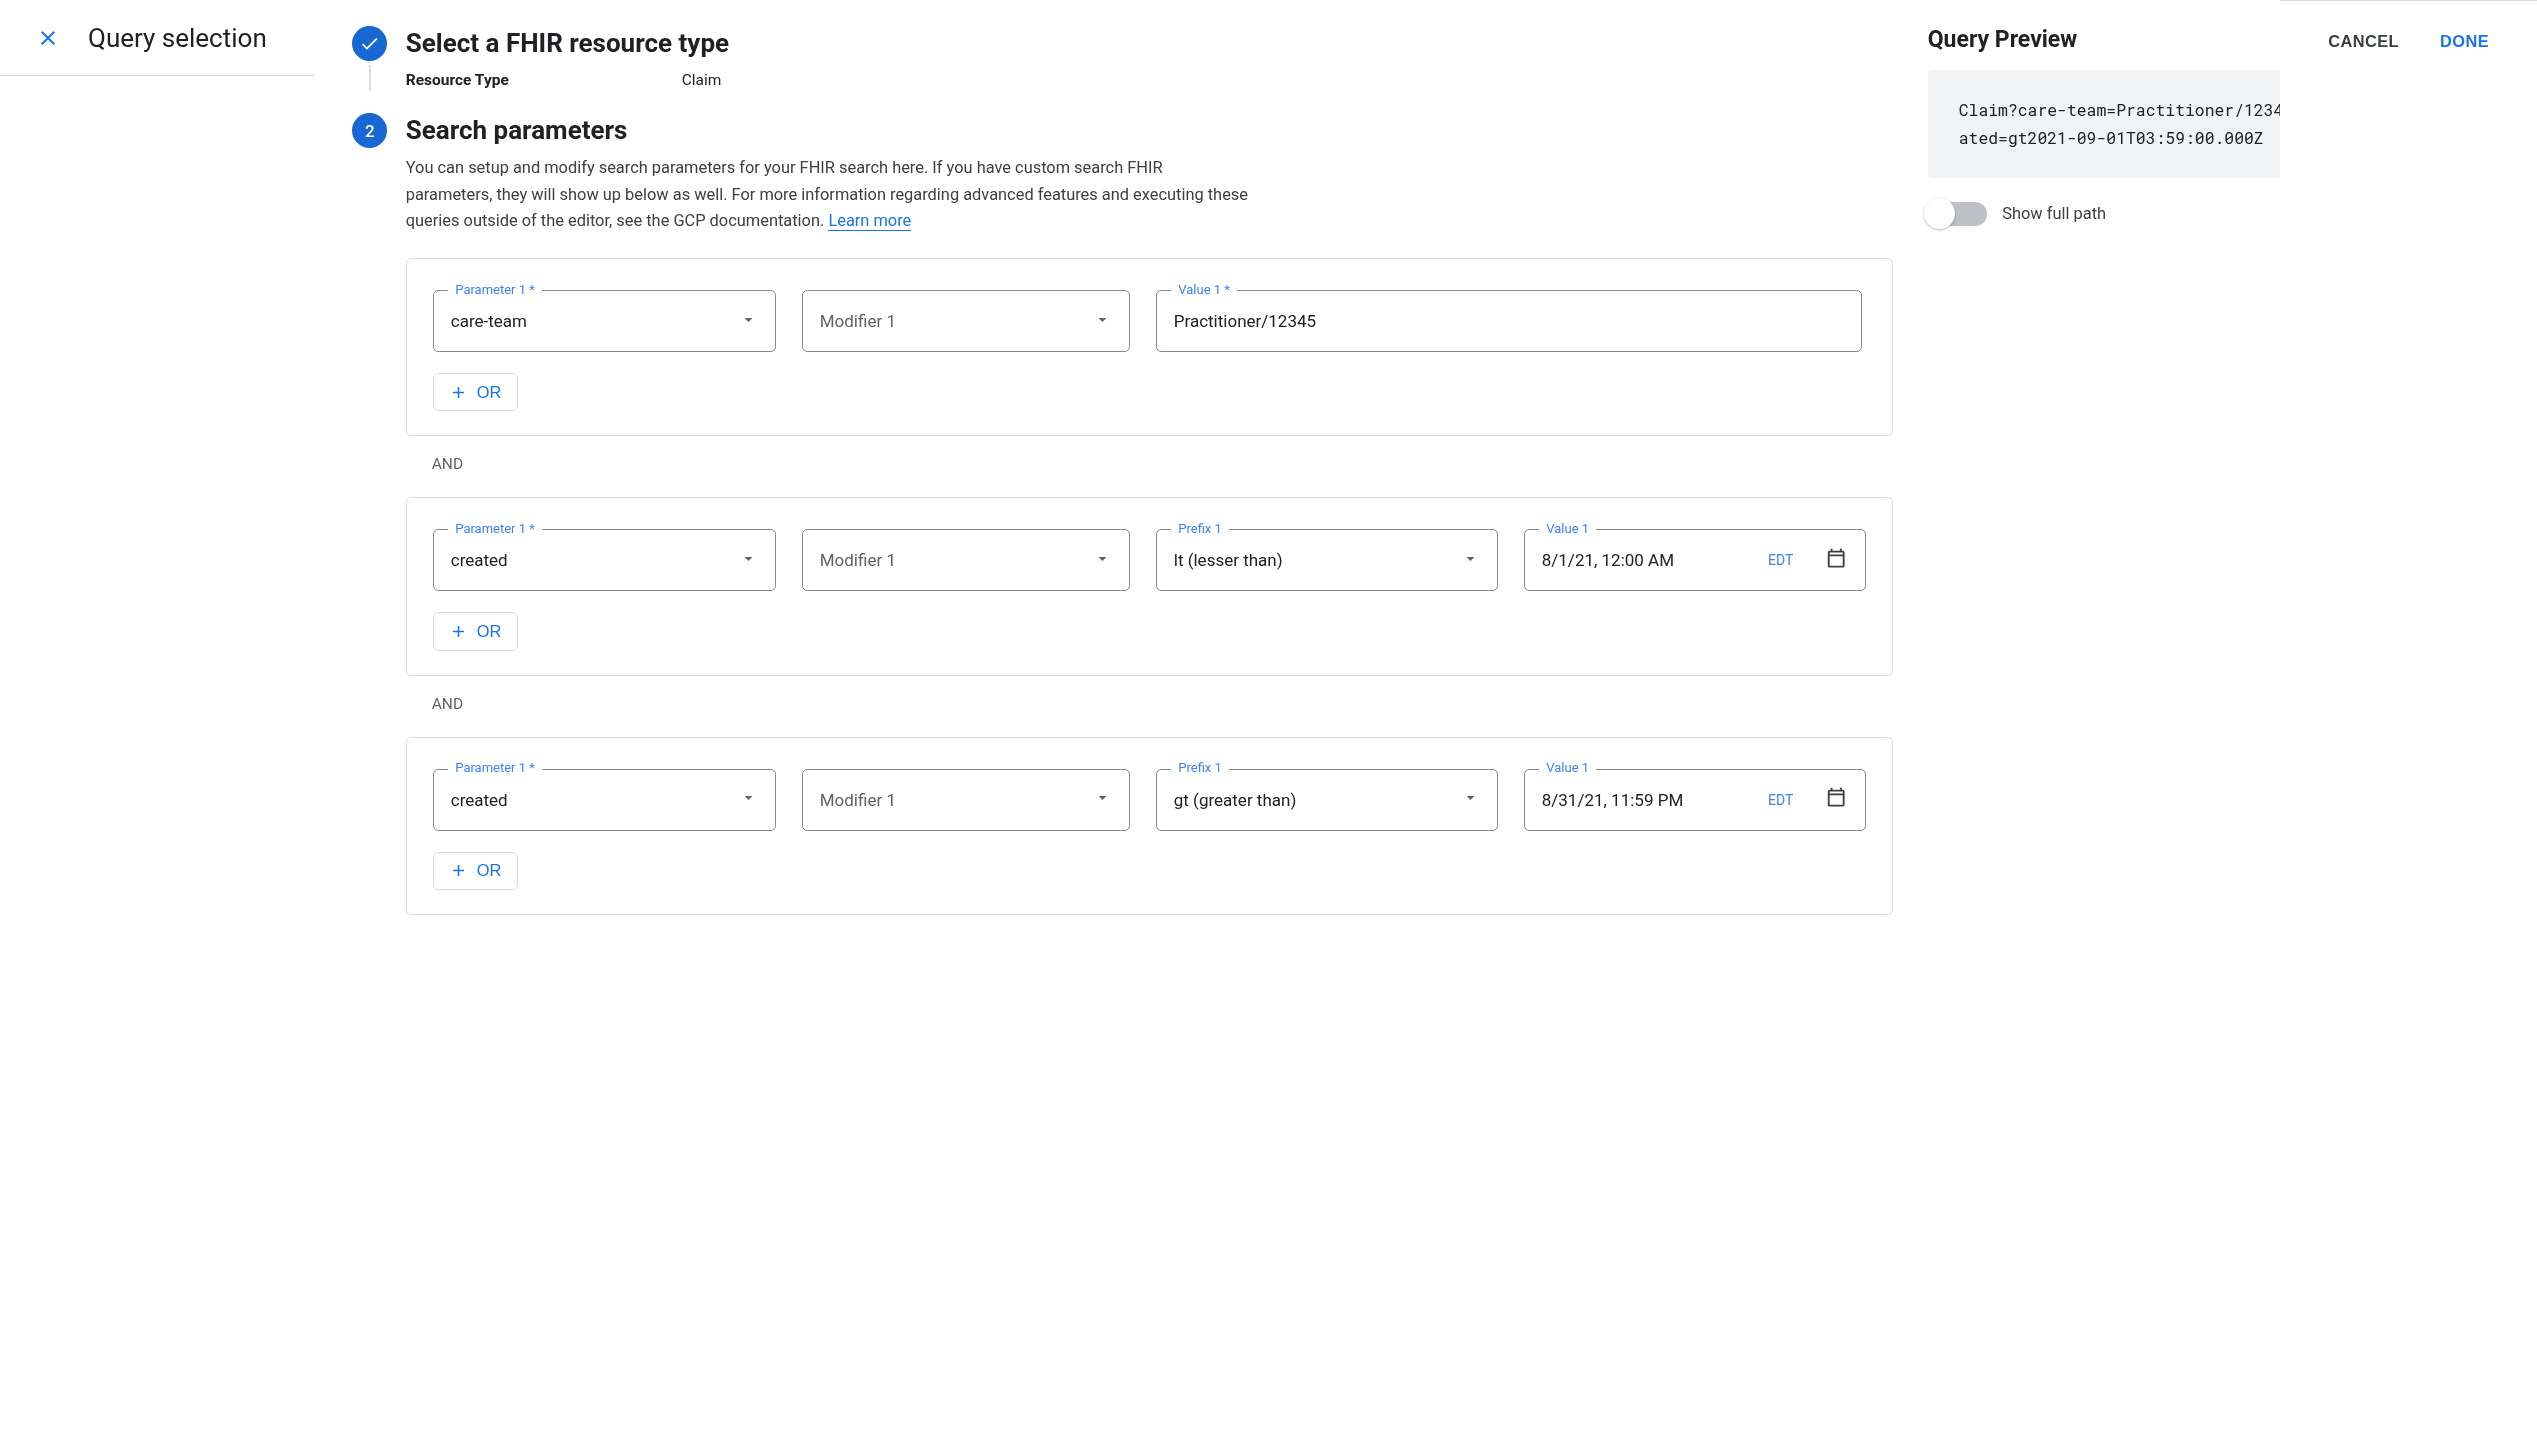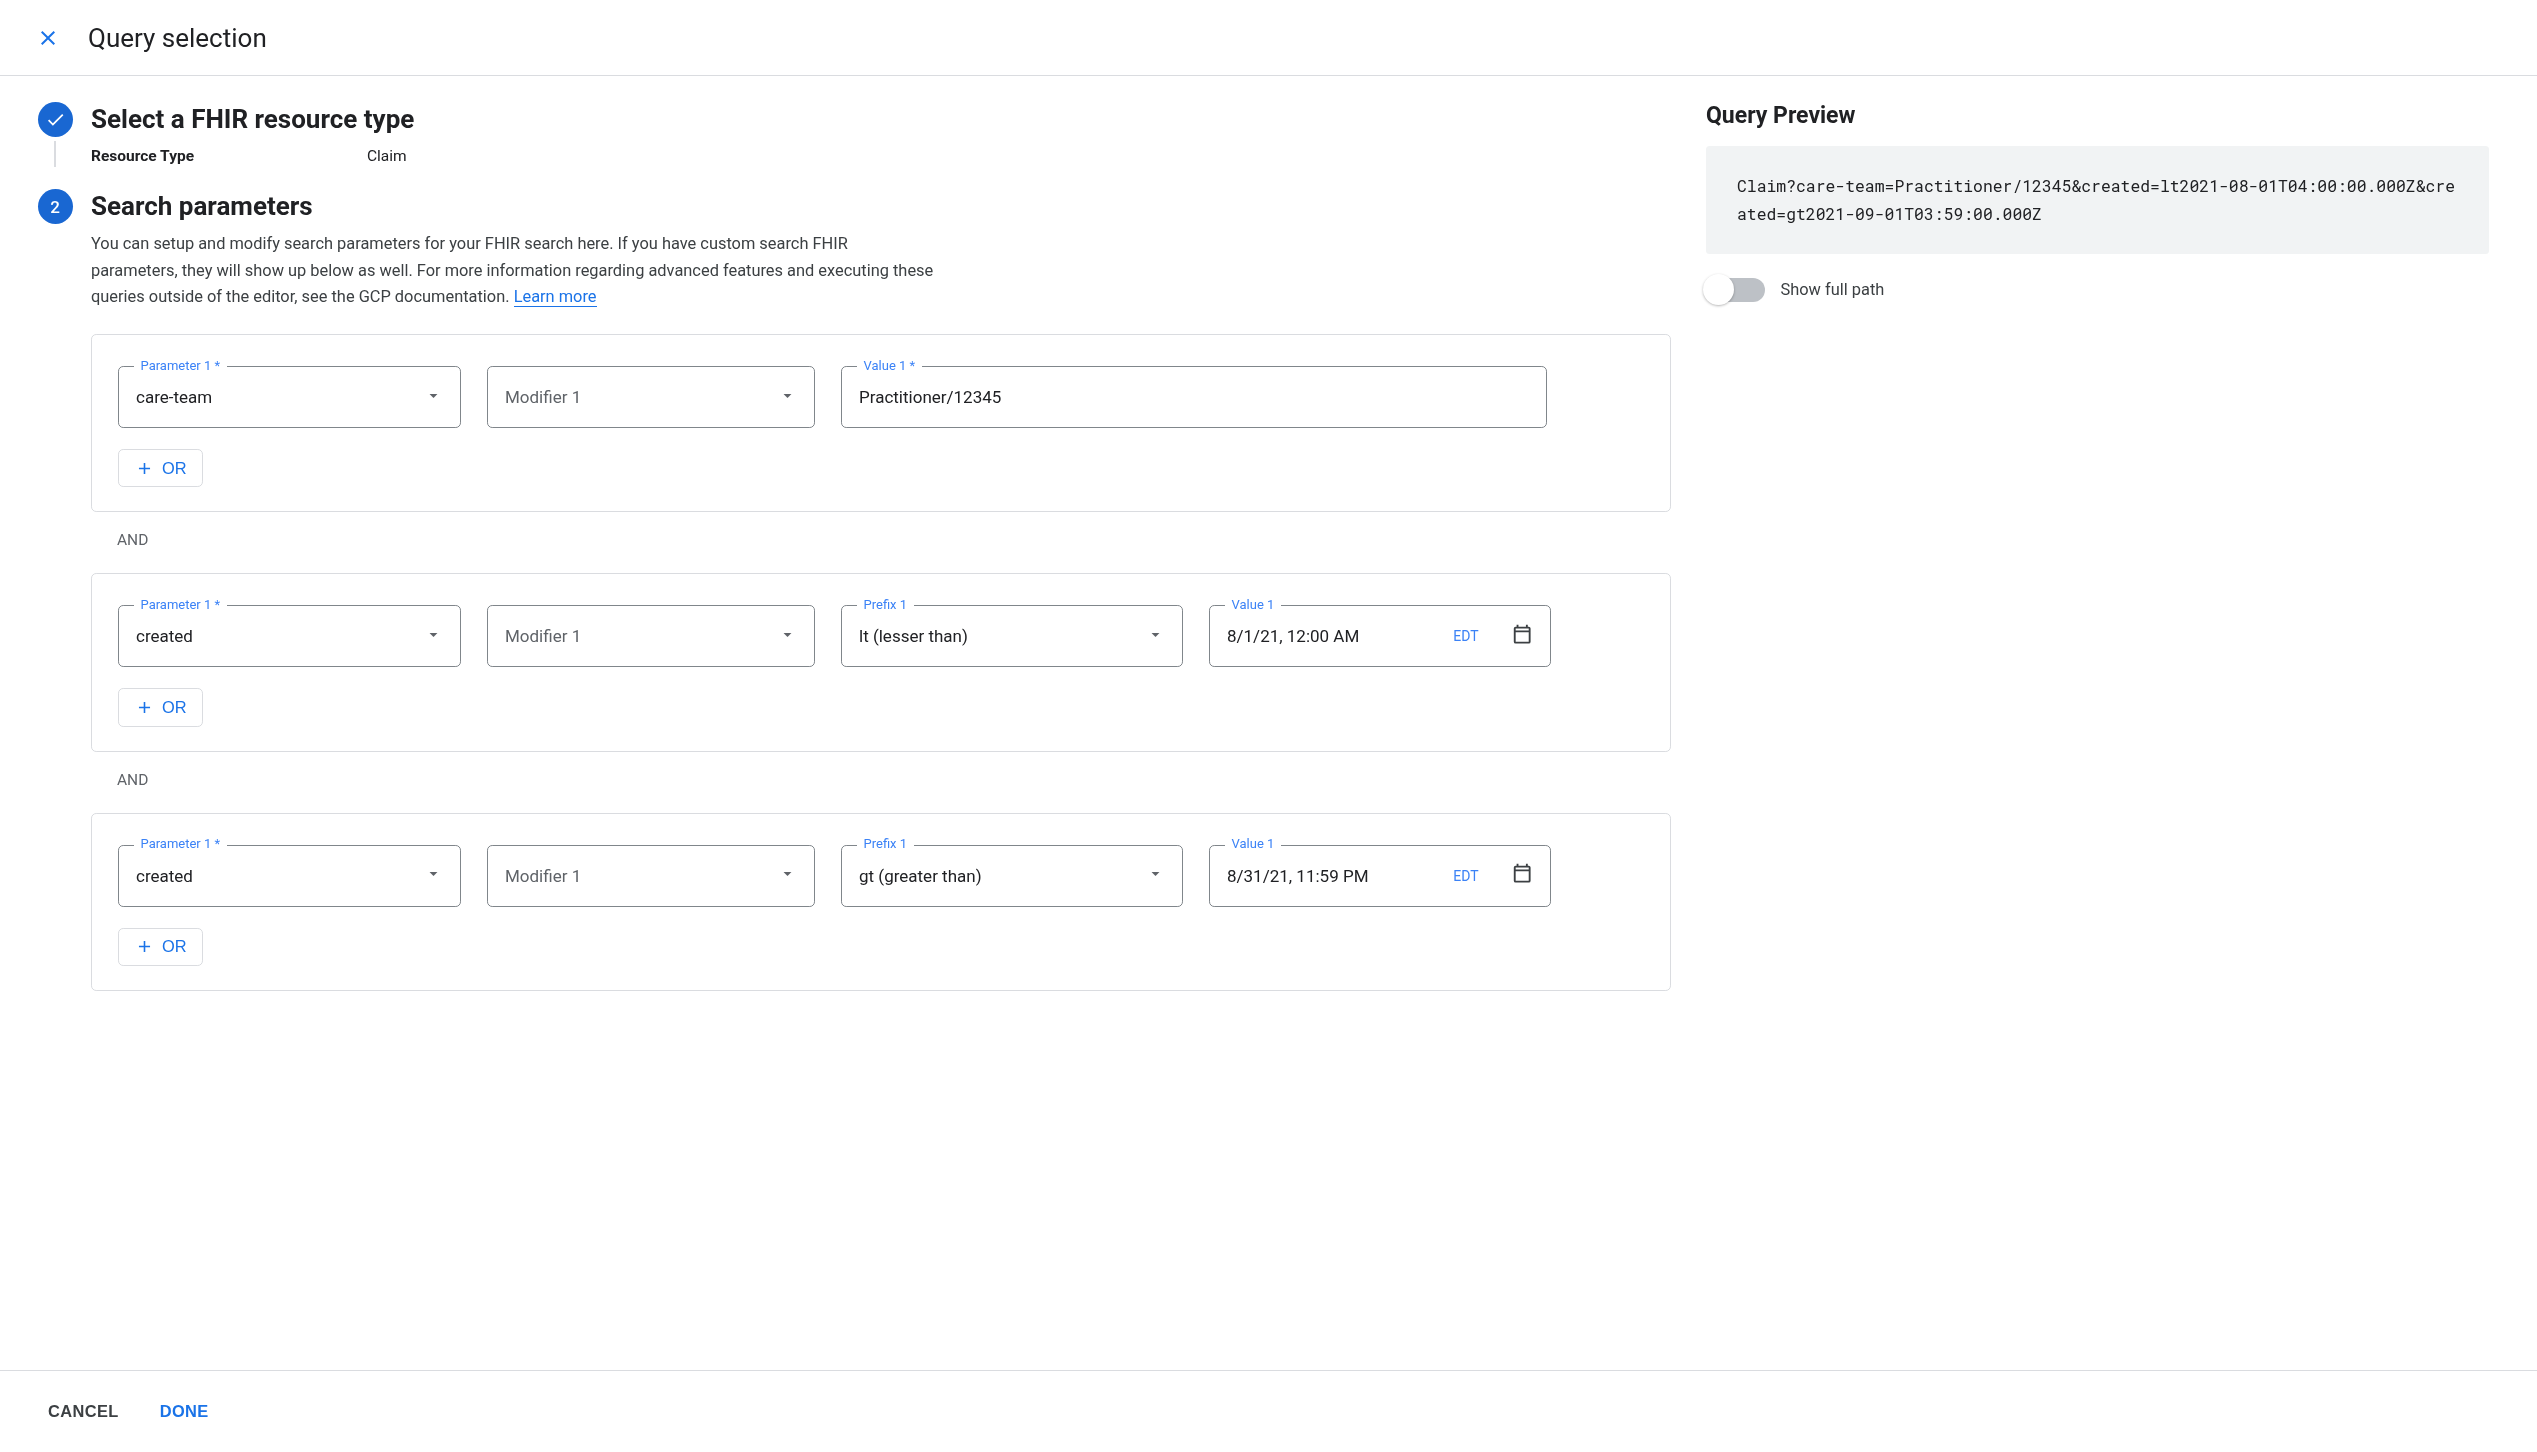--- a/index.html
+++ b/index.html
@@ -3,21 +3,21 @@
 <meta charset="utf-8">
 <style>
   * { box-sizing: border-box; margin: 0; padding: 0; }
   html, body { height: 100%; }
   body {
     font-family: -apple-system, BlinkMacSystemFont, "Segoe UI", Roboto, "Helvetica Neue", Arial, sans-serif;
     color: #202124;
     background: #fff;
     font-size: 12px;
   }
-  .page { display: flex; flex-direction: column; height: 100%; }
+  .page { display: flex; height: 100%; }
   
   .header {
     display: flex; align-items: center;
     height: 76px; padding: 0 48px 0 29px;
     border-bottom: 0.9px solid #dadce0;
   }
   .close-btn {
     width: 38px; height: 38px;
     display: flex; align-items: center; justify-content: center;
     border: none; background: none; cursor: pointer;

